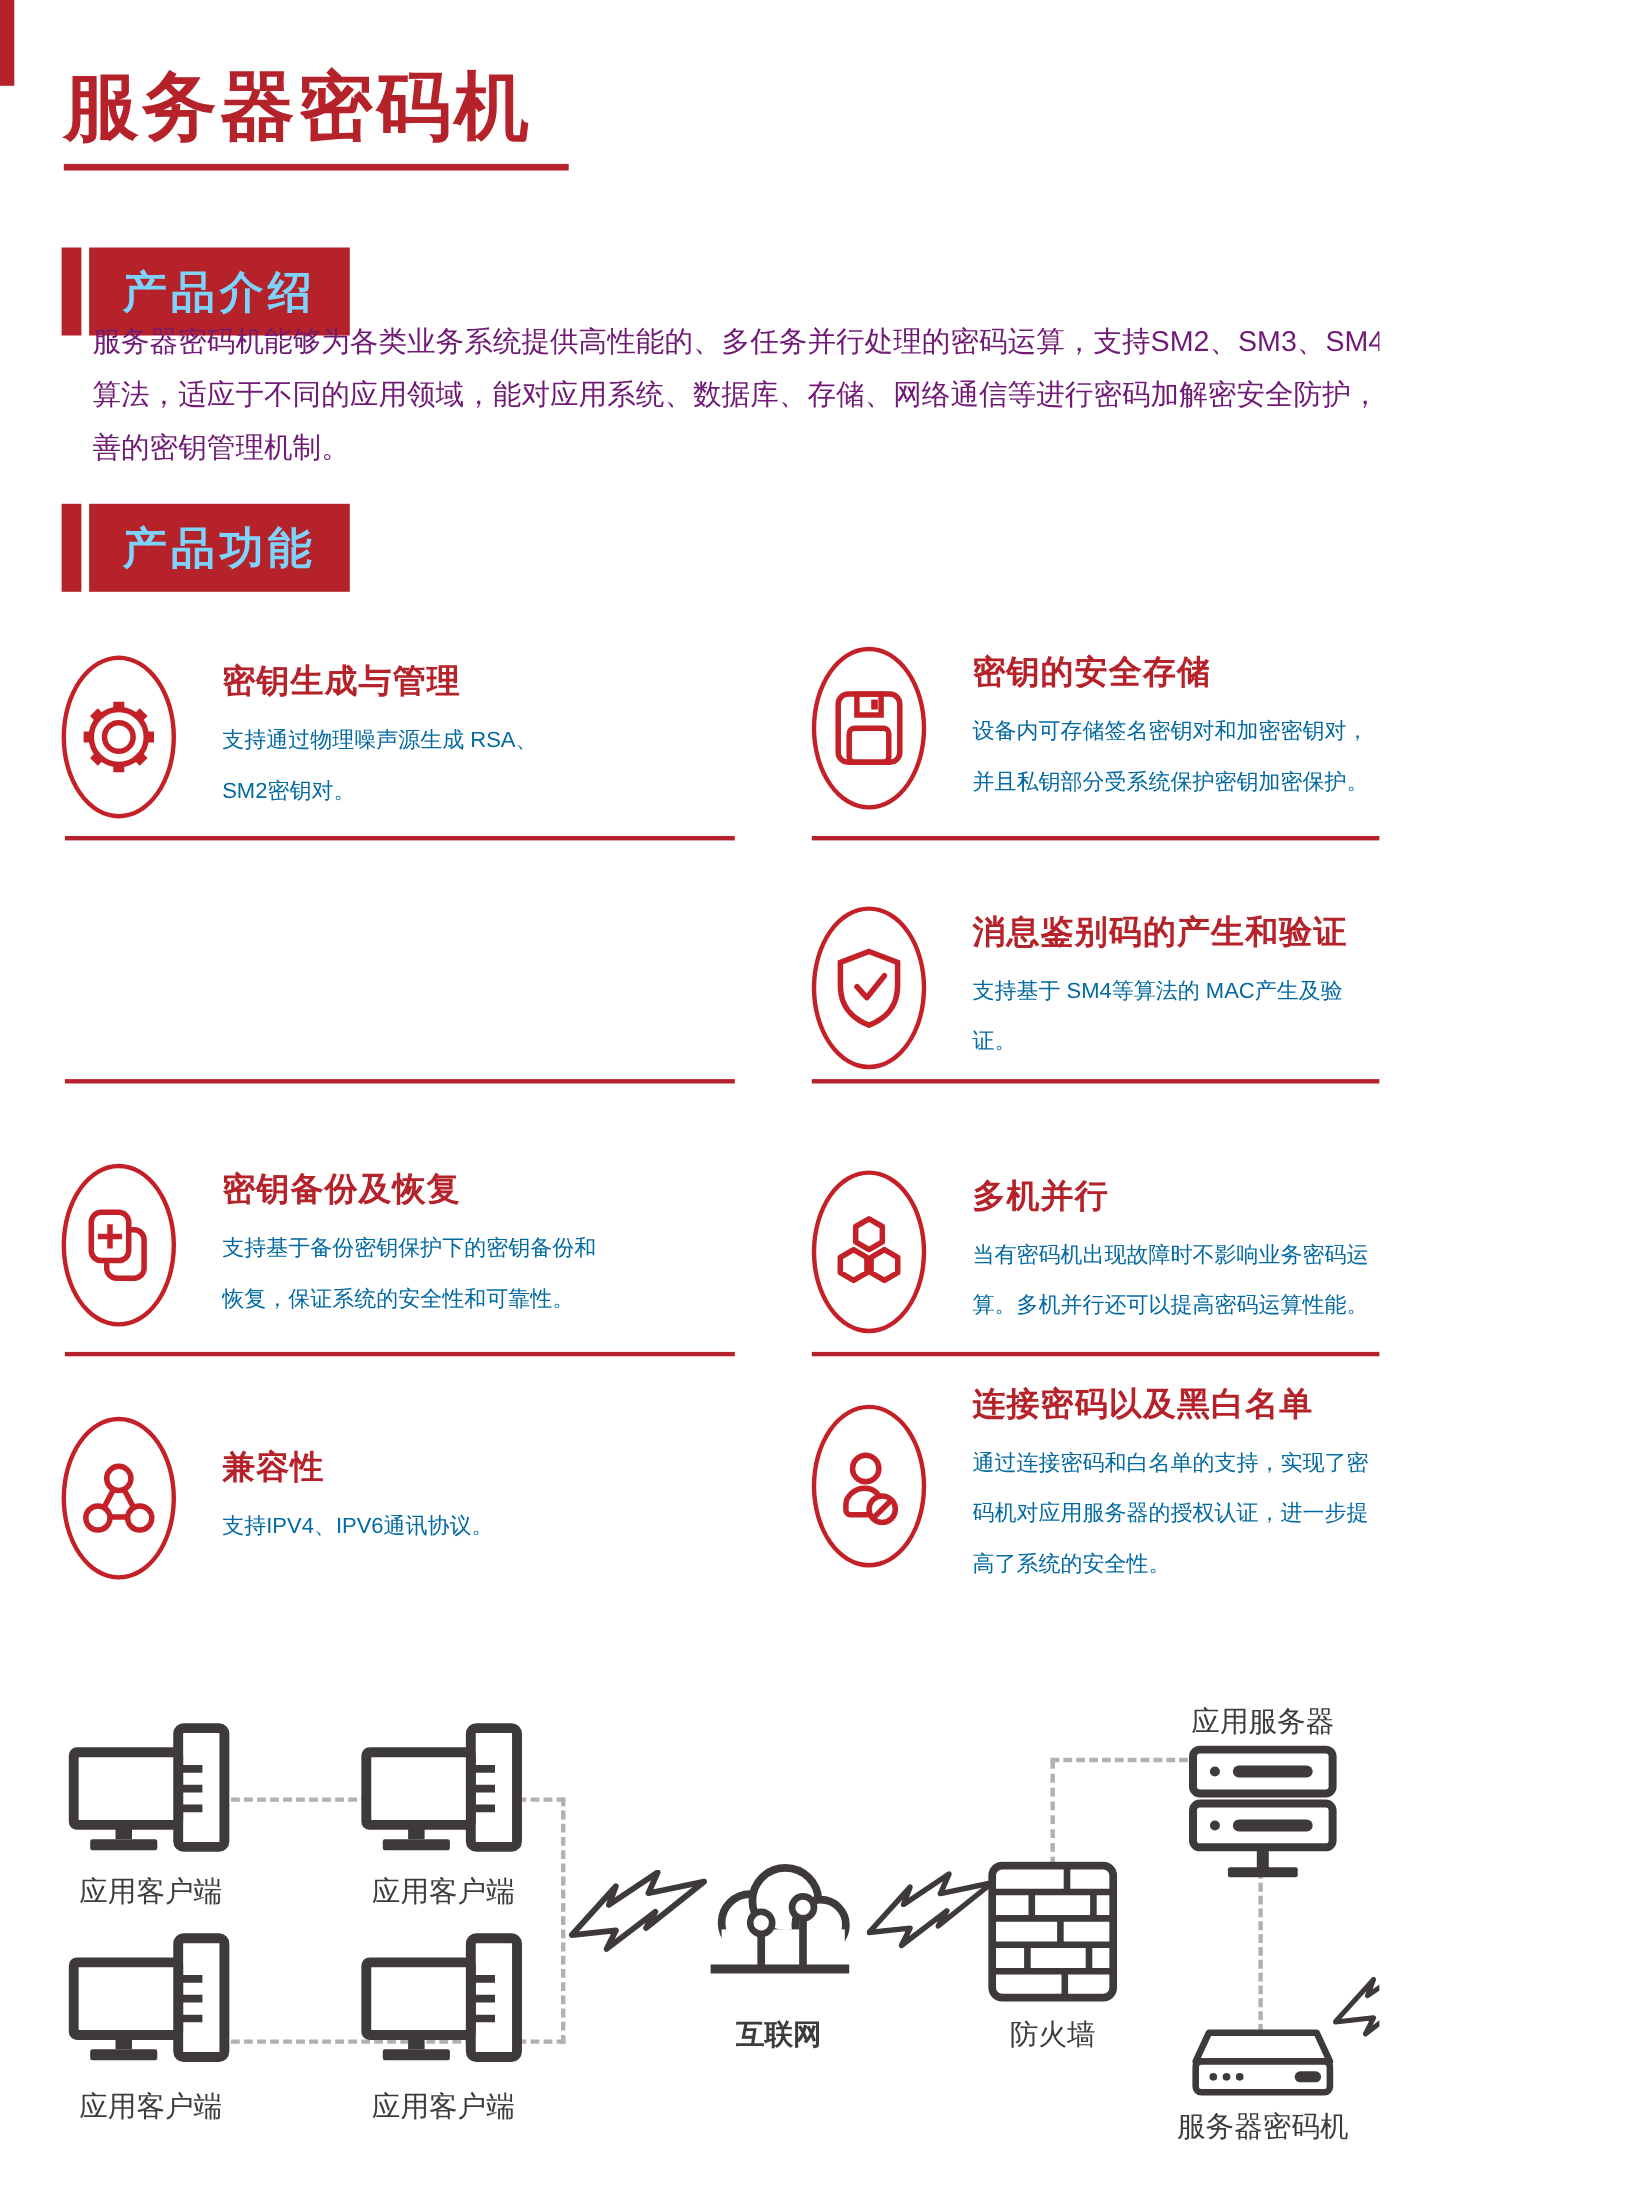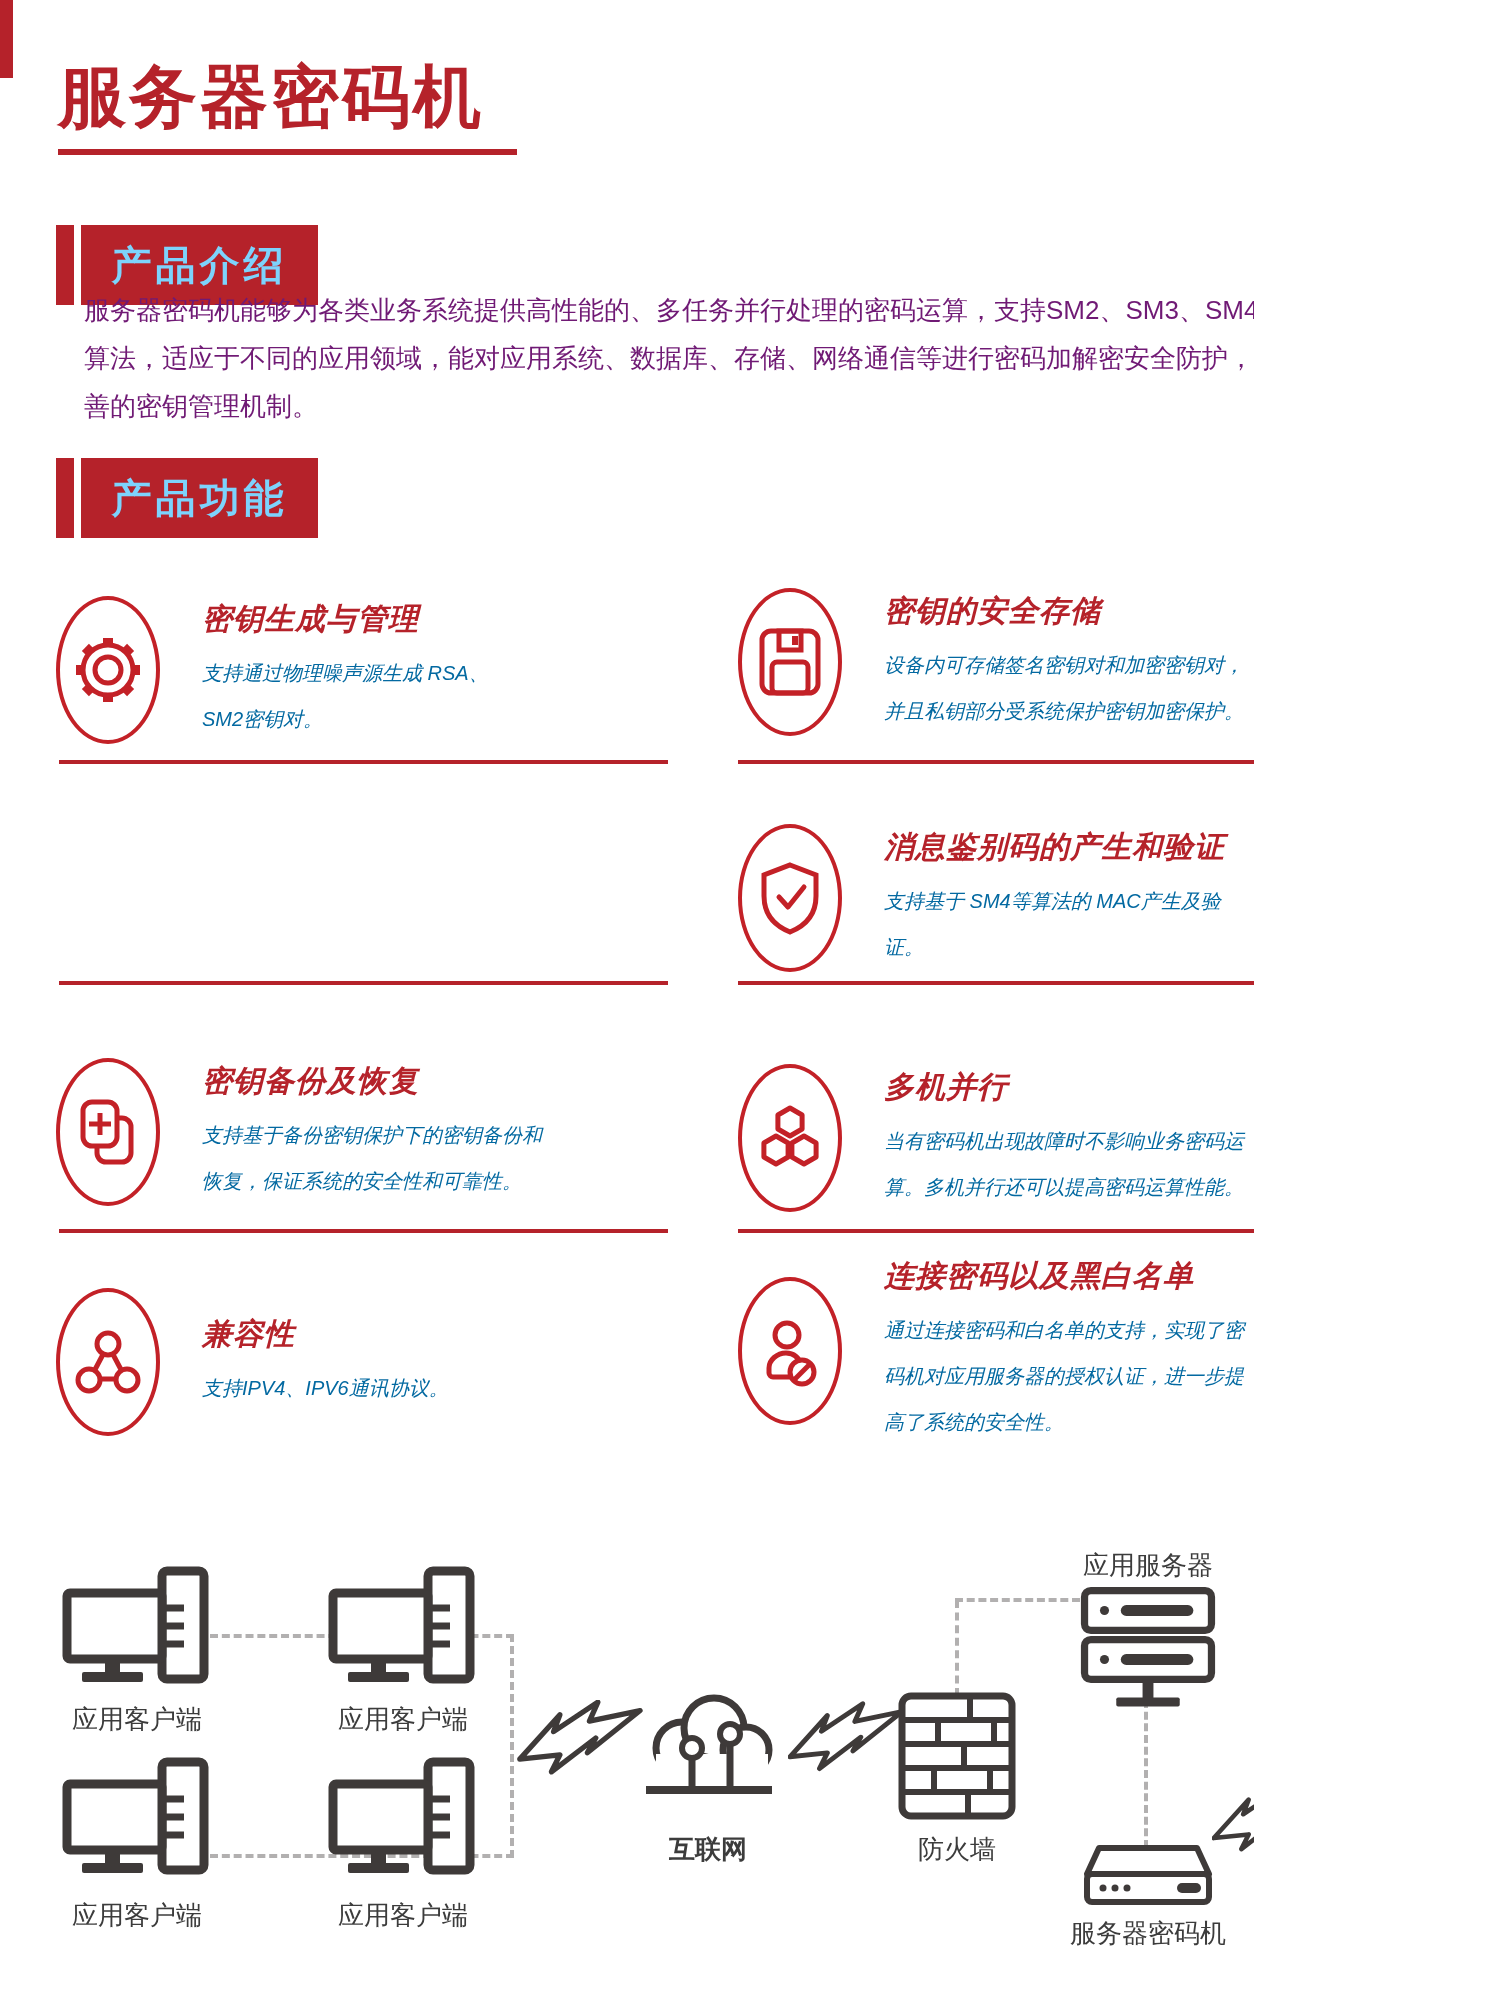--- a/index.html
+++ b/index.html
@@ -10,21 +10,21 @@
   .main-title{position:absolute;left:58px;top:52px;font-size:68px;font-weight:bold;color:#b5222a;letter-spacing:3px;white-space:nowrap;}
   .title-underline{position:absolute;left:58px;top:149px;width:459px;height:6px;background:#b5222a;}
   
   .sec{position:absolute;left:56px;display:flex;height:80px;}
   .sec-bar{width:18px;background:#b5222a;margin-right:7px;}
   .sec-box{width:237px;background:#b5222a;color:#7dd3fc;font-size:40px;font-weight:bold;
            display:flex;align-items:center;justify-content:center;letter-spacing:4px;}
   .intro-body{position:absolute;left:84px;top:286px;width:1380px;font-size:26px;line-height:48px;
               color:#701a75;white-space:pre-line;}
   
-  .feature{position:absolute;display:flex;align-items:center;gap:42px;font-style:italic;}
+  .feature{position:absolute;display:flex;align-items:center;gap:42px;}
   .f-ellipse{flex:none;width:96px;height:140px;border:4px solid #c32127;border-radius:50%;
              display:flex;align-items:center;justify-content:center;background:#fff;}
   .f-title{font-size:30px;font-weight:bold;color:#b5222a;margin-bottom:10px;letter-spacing:1px;}
   .f-desc{font-size:20px;line-height:46px;color:#0369a1;white-space:pre-line;}
   .divider{position:absolute;height:4px;background:#b5222a;}
   
   .dash-h{position:absolute;border-top:4px dashed #b2b0b0;}
   .dash-v{position:absolute;border-left:4px dashed #b2b0b0;}
   .dg-icon{position:absolute;}
   .dg-label{position:absolute;transform:translateX(-50%);font-size:26px;color:#3c3c3c;white-space:nowrap;}

